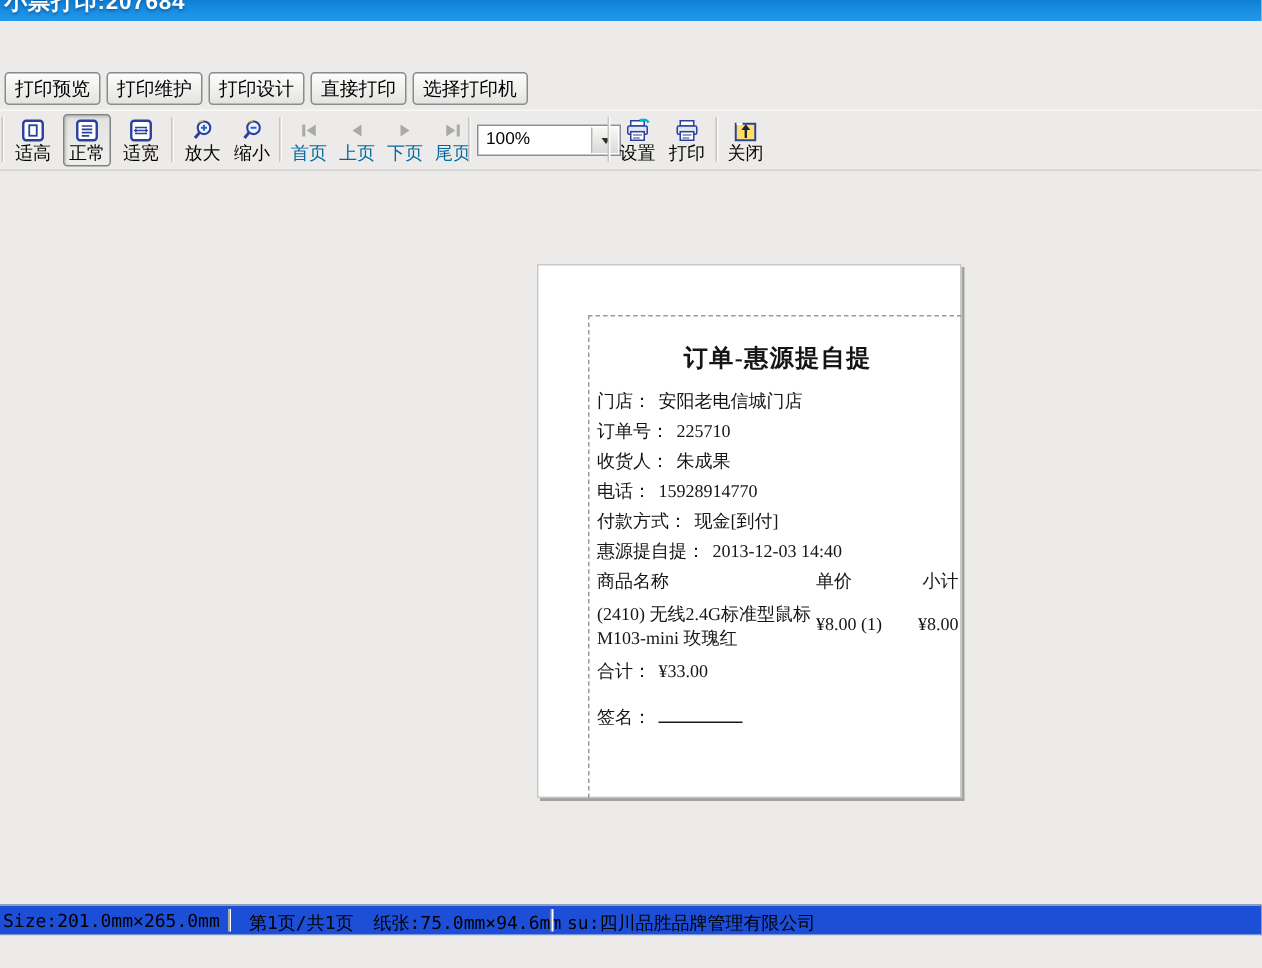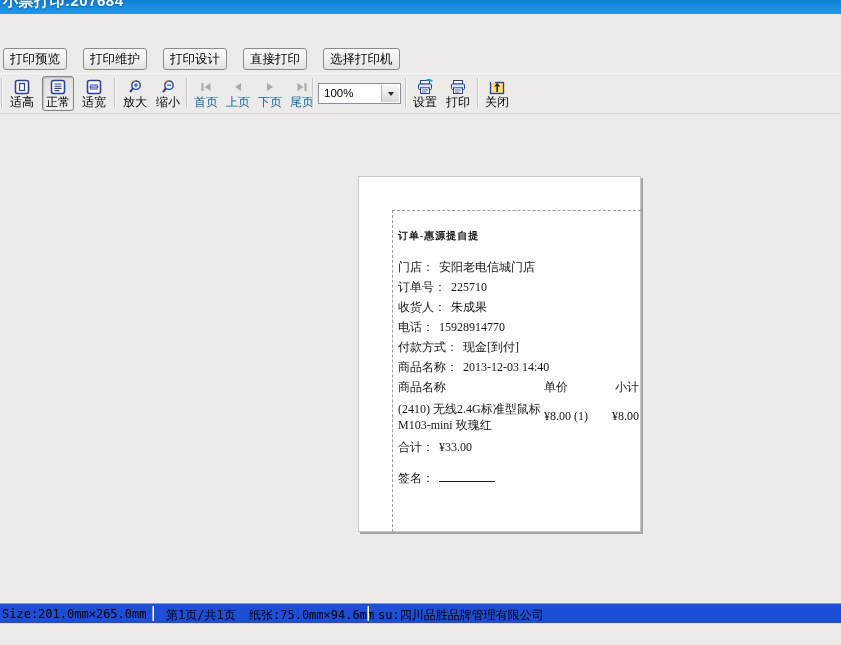--- a/index.html
+++ b/index.html
@@ -13,21 +13,21 @@
     position:absolute;top:0;left:0;width:841px;height:14px;
     background:linear-gradient(180deg,#0f7fd4 0%,#1b90e4 60%,#2099ea 100%);
     overflow:hidden;
   }
   .titlebar-text{
     position:absolute;left:3px;top:-8px;color:#ffffff;font-weight:bold;
     font-size:15px;letter-spacing:.5px;text-shadow:0 1px 2px rgba(0,40,90,.45);
     white-space:nowrap;
   }
   
-  .toolbar-top{position:absolute;top:48px;left:3px;height:28px;display:flex;gap:16px;}
+  .toolbar-top{position:absolute;top:48px;left:3px;height:28px;display:flex;gap:4px;}
   .btn{
     height:22px;line-height:20px;padding:0 6px;font-size:12.5px;color:#000;
     background:linear-gradient(#fdfdfd,#eeeeec 60%,#e3e3e1);
     border:1px solid #8b8b8b;border-radius:3px;box-sizing:border-box;
     white-space:nowrap;cursor:default;
   }
   
   .toolbar-view{
     position:absolute;top:73px;left:0;width:841px;height:39px;
     border-top:1px solid #f7f7f5;border-bottom:1px solid #d4d4d2;
@@ -45,21 +45,21 @@
   }
   .tlabel{font-size:12px;line-height:12px;color:#000;white-space:nowrap;}
   .tbtn.disabled .tlabel{color:#0369a1;}
   .ticon{height:16px;display:flex;align-items:center;justify-content:center;}
   .tsep{
     position:absolute;top:4px;height:30px;width:0;
     border-left:1px solid #c6c6c4;border-right:1px solid #fafaf8;
   }
   
   .dropdown{
-    position:absolute;left:318px;top:9px;width:83px;height:21px;background:#fff;
+    position:absolute;left:318px;top:9px;width:96px;height:21px;background:#fff;
     border:1px solid #8a8f98;box-sizing:border-box;cursor:default;
   }
   .dropdown-text{position:absolute;left:5px;top:3px;font-size:11.5px;color:#000;}
   .dropdown-btn{
     position:absolute;right:1px;top:1px;bottom:1px;width:17px;
     background:linear-gradient(#f8f8f6,#d9d9d7);border-left:1px solid #b3b3b1;
     display:flex;align-items:center;justify-content:center;
   }
   .dropdown-arrow{
     width:0;height:0;border-left:3.5px solid transparent;
@@ -73,21 +73,21 @@
   }
   .print-bounds{
     position:absolute;left:33px;top:33px;right:-1px;bottom:-1px;
     border-top:1px dashed #9a9a9a;border-left:1px dashed #9a9a9a;
   }
   .receipt-content{
     position:absolute;left:39px;top:46px;right:1px;
     font-family:"Liberation Serif","DejaVu Serif",serif;font-size:12px;color:#151515;
   }
   .r-title{
-    font-weight:bold;font-size:10px;height:28px;
+    text-align:center;font-weight:bold;font-size:16px;height:28px;
     padding-top:6px;letter-spacing:1px;
   }
   .r-field{height:20px;line-height:20px;white-space:nowrap;}
   .r-field .flabel{margin-right:5px;}
   .r-thead{display:flex;height:21px;line-height:21px;}
   .col-name{width:146px;}
   .col-unit{width:62px;white-space:nowrap;}
   .col-sub{flex:1;text-align:right;white-space:nowrap;}
   .r-row{display:flex;align-items:center;min-height:37px;}
   .r-row .col-name{line-height:16px;padding:2px 0;}
@@ -291,21 +291,21 @@
     <div class="r-field">
       <span class="flabel">收货人：</span><span>朱成果</span>
     </div>
     <div class="r-field">
       <span class="flabel">电话：</span><span>15928914770</span>
     </div>
     <div class="r-field">
       <span class="flabel">付款方式：</span><span>现金[到付]</span>
     </div>
     <div class="r-field">
-      <span class="flabel">商品名称：</span><span>2013-12-03 14:40</span>
+      <span class="flabel">惠源提自提：</span><span>2013-12-03 14:40</span>
     </div>
 
     <div class="r-thead">
       <span class="col-name">商品名称</span>
       <span class="col-unit">单价</span>
       <span class="col-sub">小计</span>
     </div>
 
     <div class="r-row">
       <span class="col-name">(2410) 无线2.4G标准型鼠标 M103-mini 玫瑰红</span>

